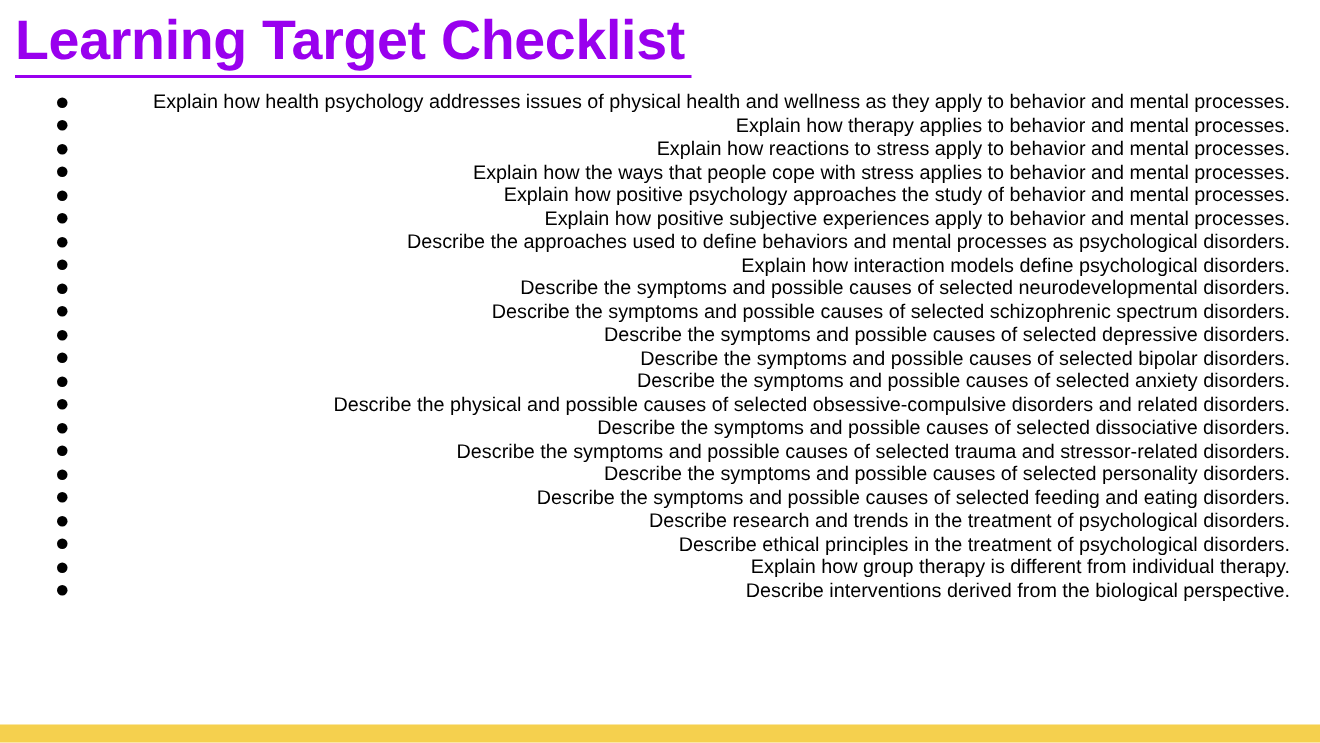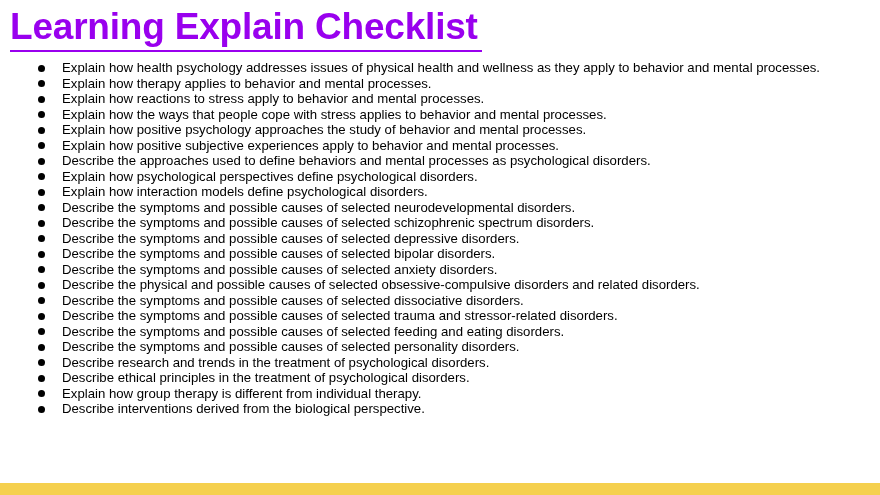--- a/index.html
+++ b/index.html
@@ -59,36 +59,37 @@
     left: 38px;
     top: 4.5px;
     width: 7px;
     height: 7px;
     border-radius: 50%;
     background: #000000;
     display: block;
   }
   .target-item .target-text {
     display: block;
+    text-align: right;
   }
   #bottom-accent-bar {
     position: absolute;
     left: 0;
     bottom: 0;
     width: 880px;
     height: 12px;
     background: #f5d04e;
   }
 </style>
 </head>
 <body>
 
 <div id="slide">
 
-  <div id="slide-title">Learning Explain Checklist</div>
+  <div id="slide-title">Learning Target Checklist</div>
 
   <ul id="checklist">
       <li class="target-item">
         <span class="bullet-dot"></span>
         <span class="target-text">Explain how health psychology addresses issues of physical health and wellness as they apply to behavior and mental processes.</span>
       </li>
       <li class="target-item">
         <span class="bullet-dot"></span>
         <span class="target-text">Explain how therapy applies to behavior and mental processes.</span>
       </li>
@@ -104,24 +105,20 @@
         <span class="bullet-dot"></span>
         <span class="target-text">Explain how positive psychology approaches the study of behavior and mental processes.</span>
       </li>
       <li class="target-item">
         <span class="bullet-dot"></span>
         <span class="target-text">Explain how positive subjective experiences apply to behavior and mental processes.</span>
       </li>
       <li class="target-item">
         <span class="bullet-dot"></span>
         <span class="target-text">Describe the approaches used to define behaviors and mental processes as psychological disorders.</span>
-      </li>
-      <li class="target-item">
-        <span class="bullet-dot"></span>
-        <span class="target-text">Explain how psychological perspectives define psychological disorders.</span>
       </li>
       <li class="target-item">
         <span class="bullet-dot"></span>
         <span class="target-text">Explain how interaction models define psychological disorders.</span>
       </li>
       <li class="target-item">
         <span class="bullet-dot"></span>
         <span class="target-text">Describe the symptoms and possible causes of selected neurodevelopmental disorders.</span>
       </li>
       <li class="target-item">
@@ -147,25 +144,25 @@
       <li class="target-item">
         <span class="bullet-dot"></span>
         <span class="target-text">Describe the symptoms and possible causes of selected dissociative disorders.</span>
       </li>
       <li class="target-item">
         <span class="bullet-dot"></span>
         <span class="target-text">Describe the symptoms and possible causes of selected trauma and stressor-related disorders.</span>
       </li>
       <li class="target-item">
         <span class="bullet-dot"></span>
-        <span class="target-text">Describe the symptoms and possible causes of selected feeding and eating disorders.</span>
+        <span class="target-text">Describe the symptoms and possible causes of selected personality disorders.</span>
       </li>
       <li class="target-item">
         <span class="bullet-dot"></span>
-        <span class="target-text">Describe the symptoms and possible causes of selected personality disorders.</span>
+        <span class="target-text">Describe the symptoms and possible causes of selected feeding and eating disorders.</span>
       </li>
       <li class="target-item">
         <span class="bullet-dot"></span>
         <span class="target-text">Describe research and trends in the treatment of psychological disorders.</span>
       </li>
       <li class="target-item">
         <span class="bullet-dot"></span>
         <span class="target-text">Describe ethical principles in the treatment of psychological disorders.</span>
       </li>
       <li class="target-item">

